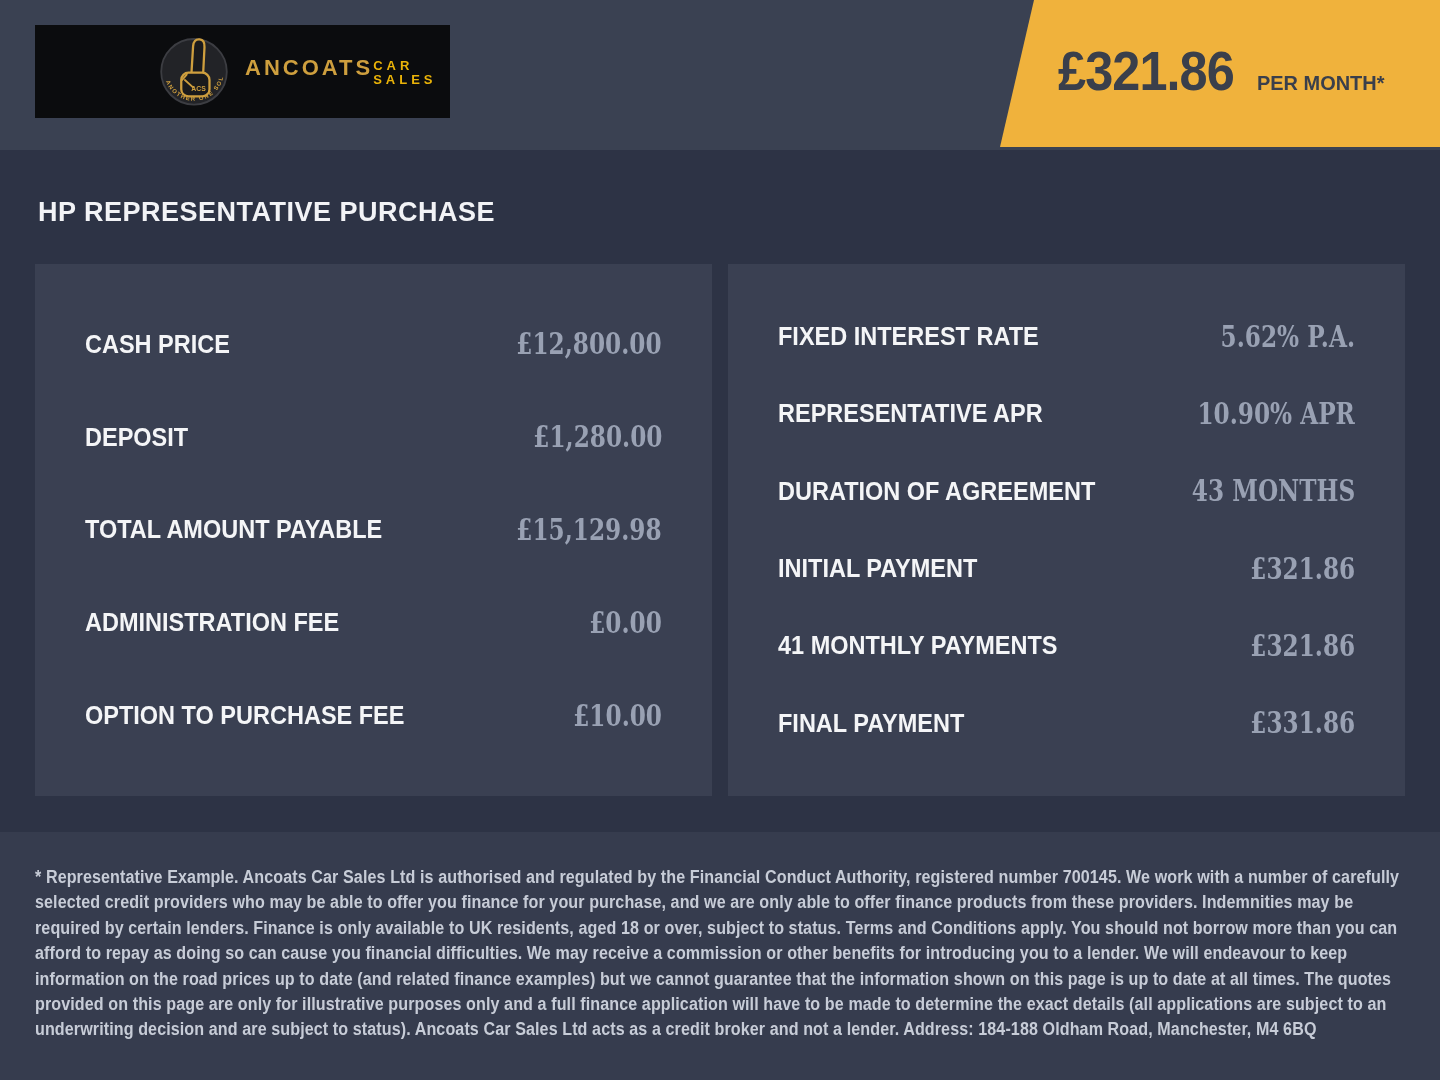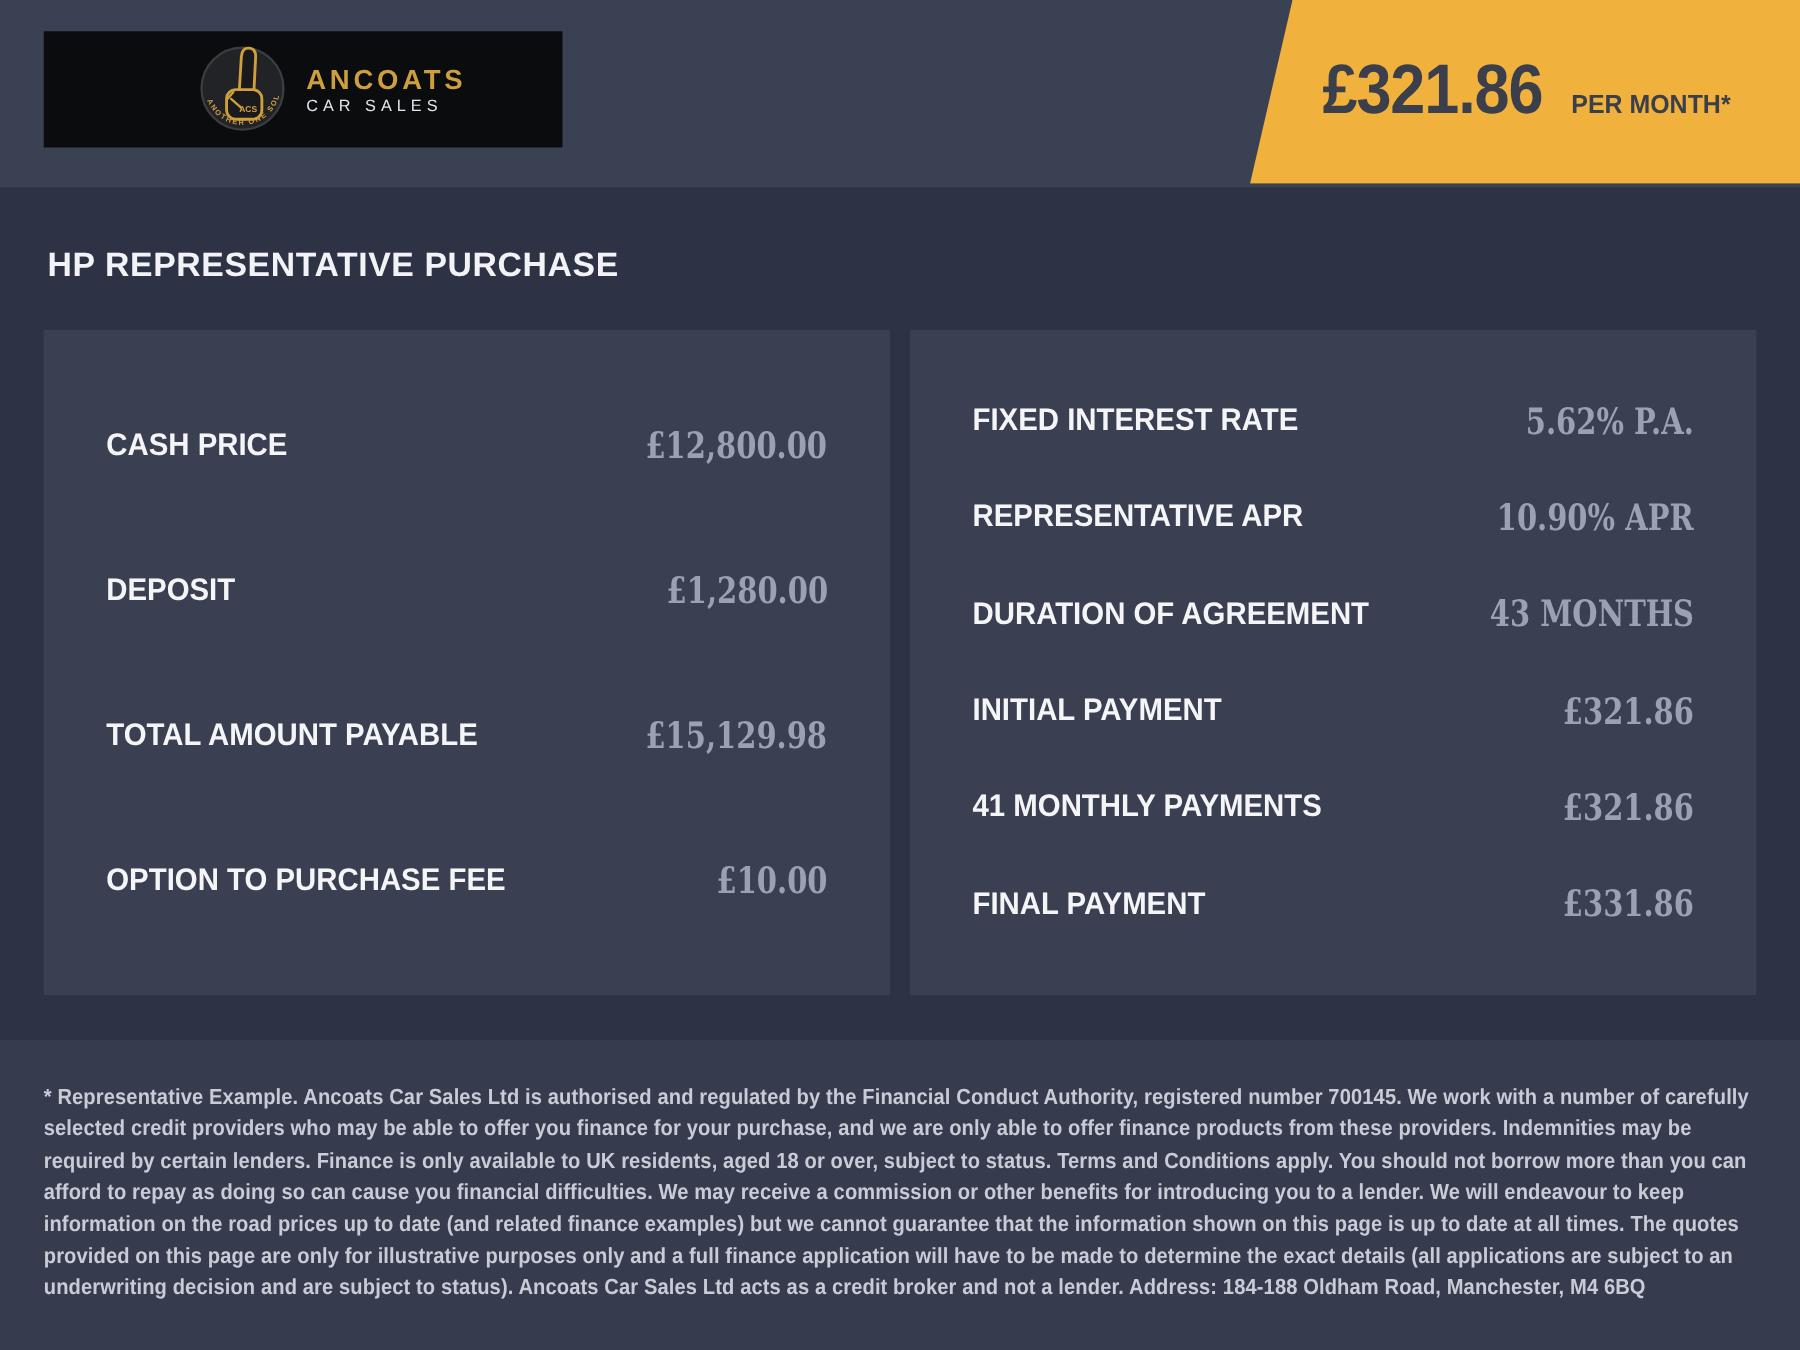--- a/index.html
+++ b/index.html
@@ -14,26 +14,26 @@
   .top-band{
     position:relative;height:150px;background:#3a4152;
   }
   .logo-box{
     position:absolute;left:35px;top:25px;width:415px;height:93px;
     background:#0b0c0e;
     display:flex;align-items:center;
     padding-left:118px;box-sizing:border-box;
   }
   .logo-icon{flex:0 0 auto;margin-right:10px;}
-  .logo-text{display:flex;flex-direction:column;line-height:1.05;}
+  .logo-text{display:flex;flex-direction:row;line-height:1.05;}
   .logo-name{
     color:#ce9f3e;font-weight:bold;font-size:22px;letter-spacing:3px;
   }
   .logo-sub{
-    color:#e5e5e5;font-weight:normal;font-size:13px;letter-spacing:4px;margin-top:3px;
+    color:#eab308;font-weight:bold;font-size:13px;letter-spacing:4px;margin-top:3px;
   }
   .price-banner{
     position:absolute;right:0;top:0;width:440px;height:147px;
     background:#f0b23c;
     clip-path:polygon(34px 0,100% 0,100% 100%,0 100%);
     display:flex;align-items:baseline;
     padding-left:58px;padding-top:38px;box-sizing:border-box;
     color:#3a3f4b;
   }
   .price-amount{
@@ -126,20 +126,24 @@
       </div>
       <div class="finance-row">
         <span class="finance-label">DEPOSIT</span>
         <span class="finance-value">£1,280.00</span>
       </div>
       <div class="finance-row">
         <span class="finance-label">TOTAL AMOUNT PAYABLE</span>
         <span class="finance-value">£15,129.98</span>
       </div>
       <div class="finance-row">
+        <span class="finance-label">ADMINISTRATION FEE</span>
+        <span class="finance-value">£0.00</span>
+      </div>
+      <div class="finance-row">
         <span class="finance-label">OPTION TO PURCHASE FEE</span>
         <span class="finance-value">£10.00</span>
       </div>
     </section>
 
     <section class="panel">
       <div class="finance-row">
         <span class="finance-label">FIXED INTEREST RATE</span>
         <span class="finance-value">5.62% P.A.</span>
       </div>

